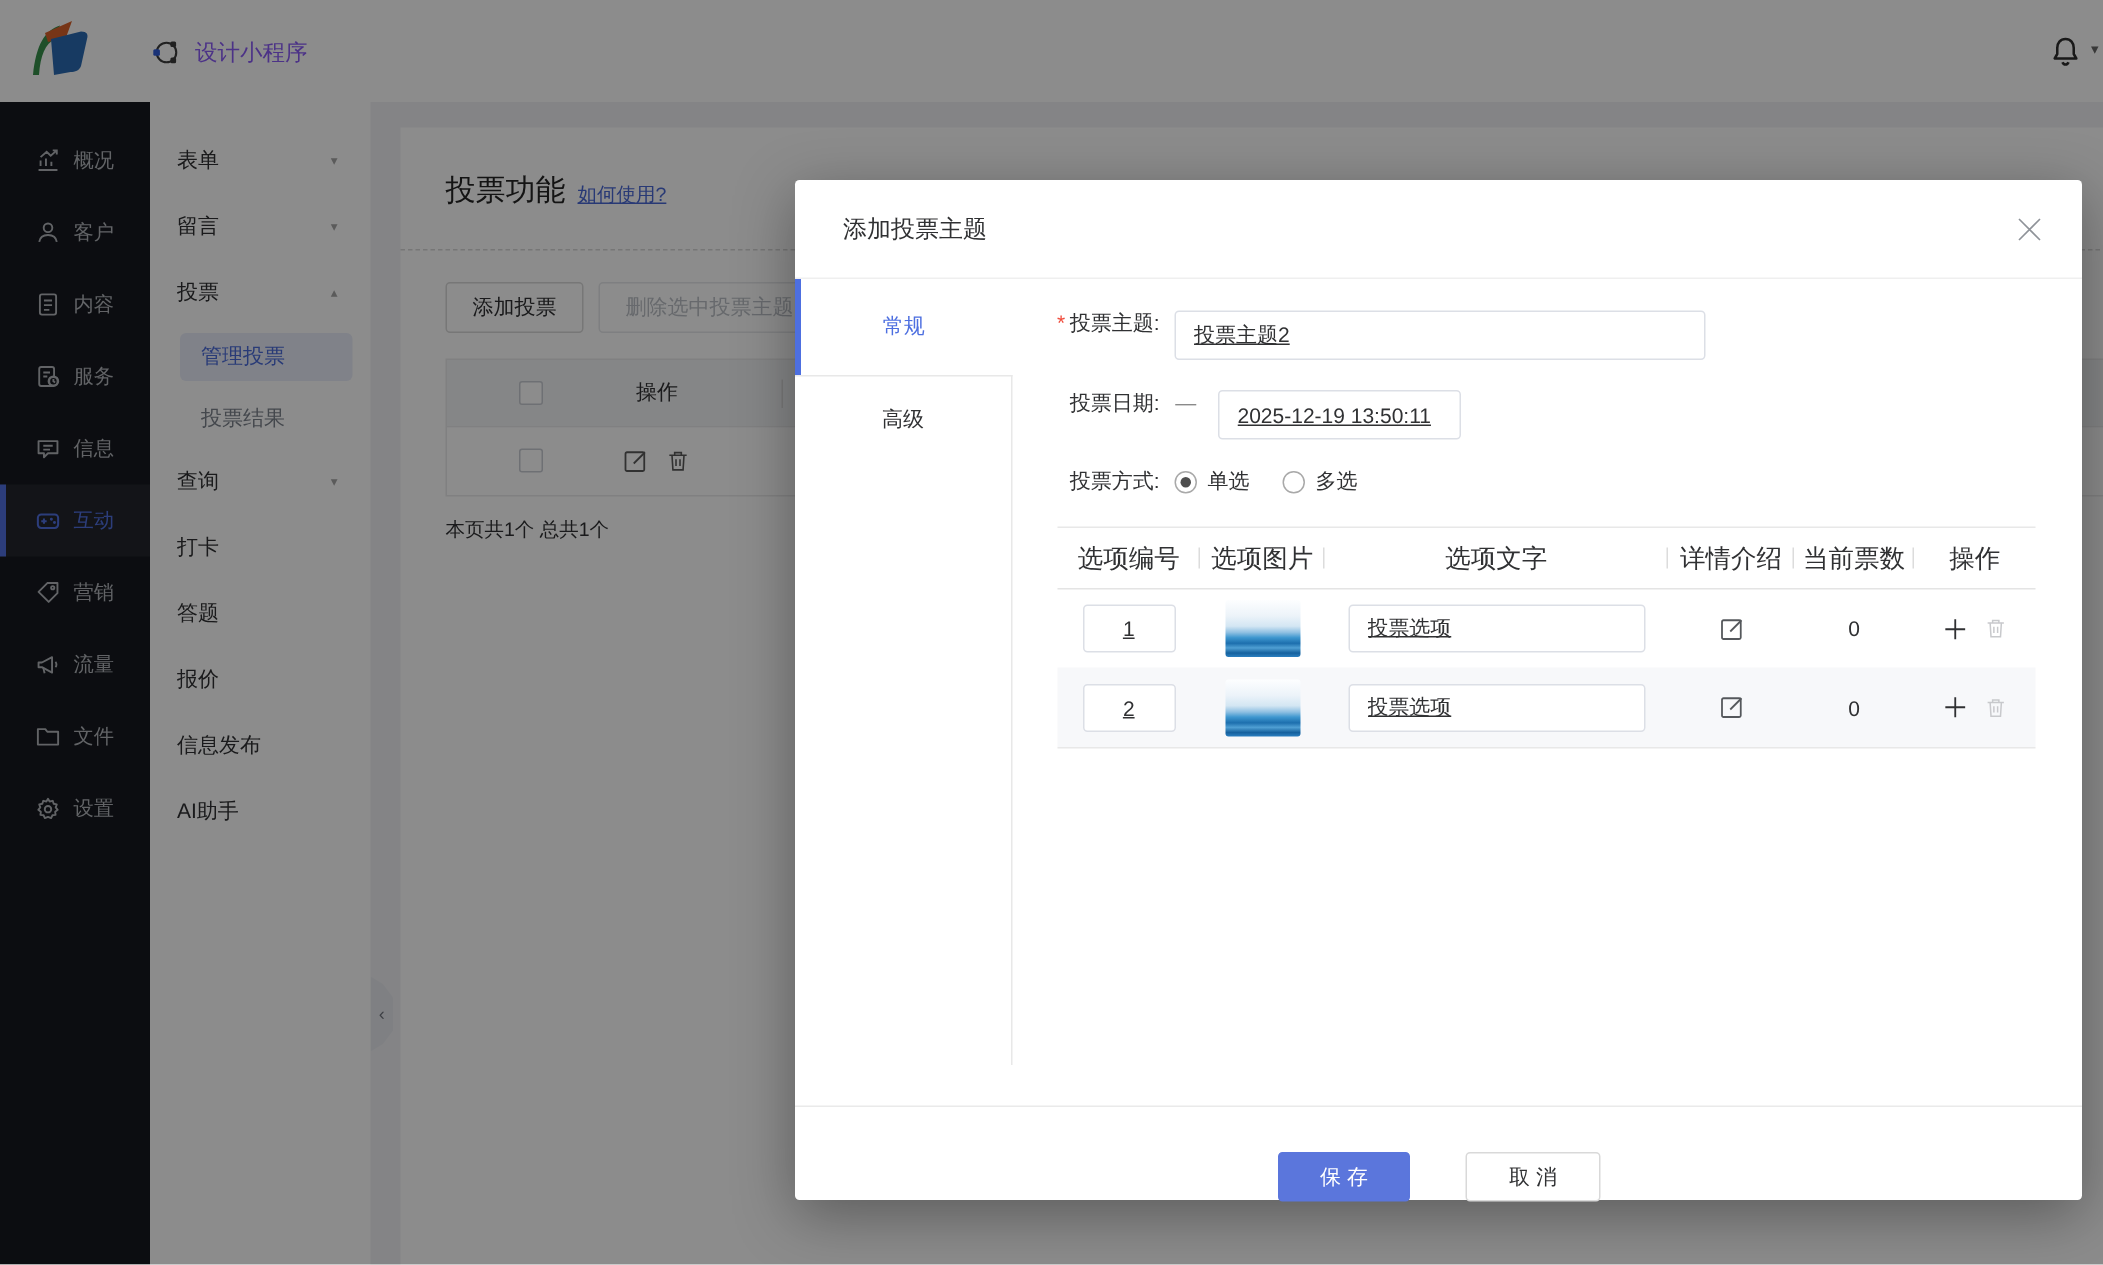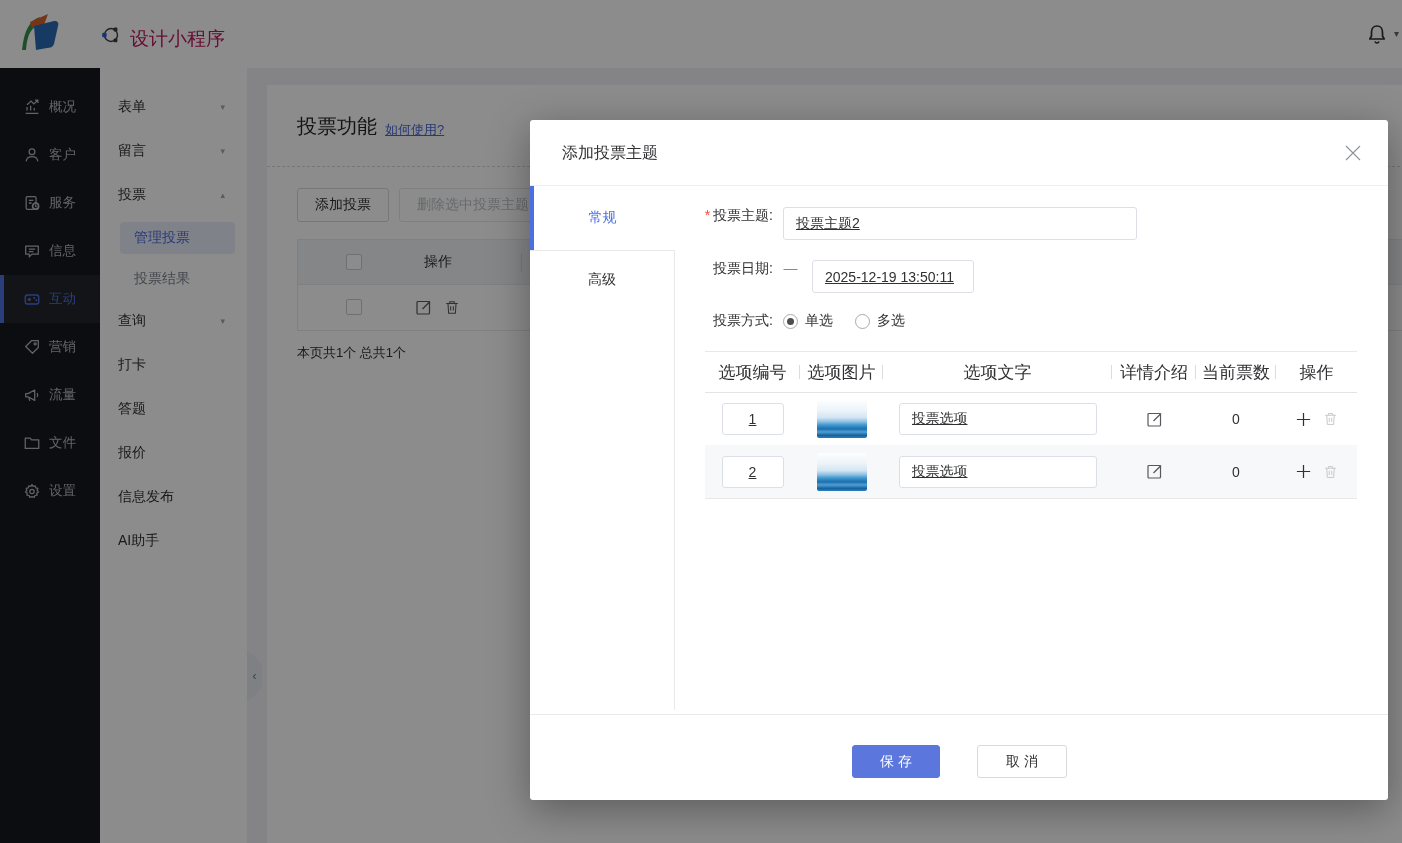--- a/index.html
+++ b/index.html
@@ -4,21 +4,21 @@
 <style>
   * { margin:0; padding:0; box-sizing:border-box; }
   html,body { width:1402px; height:843px; }
   body { font-family:"Liberation Sans","DejaVu Sans",sans-serif; font-size:14px; color:#303133; }
   .screen { position:relative; width:1402px; height:843px; overflow:hidden; background:#f0f1f4; }
 
   
   .topbar { position:absolute; left:0; top:0; width:1500px; height:68px; background:#fff; z-index:2; }
   .logo { position:absolute; left:18px; top:10px; width:48px; height:48px; }
   .mp-icon { position:absolute; left:101px; top:25px; width:20px; height:20px; }
-  .app-title { position:absolute; left:130px; top:26px; font-size:19px; color:#be185d; }
+  .app-title { position:absolute; left:130px; top:26px; font-size:15px; color:#8b5cf6; }
   .bell { position:absolute; left:1366px; top:23px; width:22px; height:22px; cursor:pointer; }
   .top-caret { position:absolute; left:1394px; top:28px; font-size:10px; color:#666; }
 
   
   .sidebar { position:absolute; left:0; top:68px; width:100px; height:775px; background:#16191f; z-index:2; padding-top:15px; }
   .s-item { position:relative; height:48px; display:flex; align-items:center; padding-left:23px; cursor:pointer; }
   .s-item .lbl { margin-left:8px; font-size:13.5px; color:#b2b5bb; }
   .s-item svg { stroke:#b2b5bb; }
   .s-item.active { background:#23262d; }
   .s-item.active::before { content:""; position:absolute; left:0; top:0; bottom:0; width:4px; background:#5070e0; }
@@ -95,21 +95,21 @@
   .c1{width:95px;} .c2{width:83px;} .c3{width:229px;} .c4{width:84px;} .c5{width:80px;} .c6{width:81px;}
   .cc { display:flex; align-items:center; justify-content:center; }
   .num-inp { width:62px; height:32px; text-align:center; }
   .thumb { width:50px; height:38px; border-radius:2px; cursor:pointer;
      background:linear-gradient(180deg,#fdfeff 0%,#ecf3f9 28%,#d3e6f3 46%,#8fc0e2 57%,#3e97cf 66%,#1d6fae 76%,#4f9fd3 84%,#15619e 93%,#2b7fc0 100%); }
   .txt-inp { width:198px; height:32px; }
   .votes { font-size:14px; color:#303133; }
   .opcell svg { cursor:pointer; }
   .opcell .plus { margin-right:11px; }
 
-  .mo-footer { position:absolute; left:0; top:594px; width:858px; height:106px; border-top:1px solid #eaeaea; }
+  .mo-footer { position:absolute; left:0; top:617px; width:858px; height:106px; border-top:1px solid #eaeaea; }
   .mbtn { position:absolute; top:30px; height:33px; border-radius:3px; font-size:14px; display:flex; align-items:center; justify-content:center; cursor:pointer; }
   .mbtn.save { left:322px; width:88px; background:#5b76dc; color:#fff; border:1px solid #5b76dc; }
   .mbtn.cancel { left:447px; width:90px; background:#fff; color:#303133; border:1px solid #d9d9d9; }
 </style>
 </head>
 <body>
 
 <div class="screen">
 
   <div class="topbar">
@@ -142,20 +142,27 @@
     </div>
     <div class="s-item">
       <svg width="18" height="18" viewBox="0 0 20 20" fill="none" stroke-width="1.4">
           <circle cx="10" cy="6.5" r="3.2"></circle>
           <path d="M3.5 17 C4 13.5 6.5 11.8 10 11.8 C13.5 11.8 16 13.5 16.5 17"></path>
         </svg>
       <span class="lbl">客户</span>
     </div>
     <div class="s-item">
       <svg width="18" height="18" viewBox="0 0 20 20" fill="none" stroke-width="1.4">
+          <rect x="4" y="2.5" width="12" height="15" rx="1.5"></rect>
+          <path d="M7 7 h6 M7 10.5 h6 M7 14 h4"></path>
+        </svg>
+      <span class="lbl">内容</span>
+    </div>
+    <div class="s-item">
+      <svg width="18" height="18" viewBox="0 0 20 20" fill="none" stroke-width="1.4">
           <rect x="3.5" y="3" width="11" height="14" rx="1.5"></rect>
           <path d="M6.5 7 h5 M6.5 10 h3"></path>
           <circle cx="14" cy="13.5" r="3.6" fill="#16191f"></circle>
           <circle cx="14" cy="13.5" r="3.1"></circle>
           <path d="M14 11.8 v1.8 l1.3 .9"></path>
         </svg>
       <span class="lbl">服务</span>
     </div>
     <div class="s-item">
       <svg width="18" height="18" viewBox="0 0 20 20" fill="none" stroke-width="1.4">

